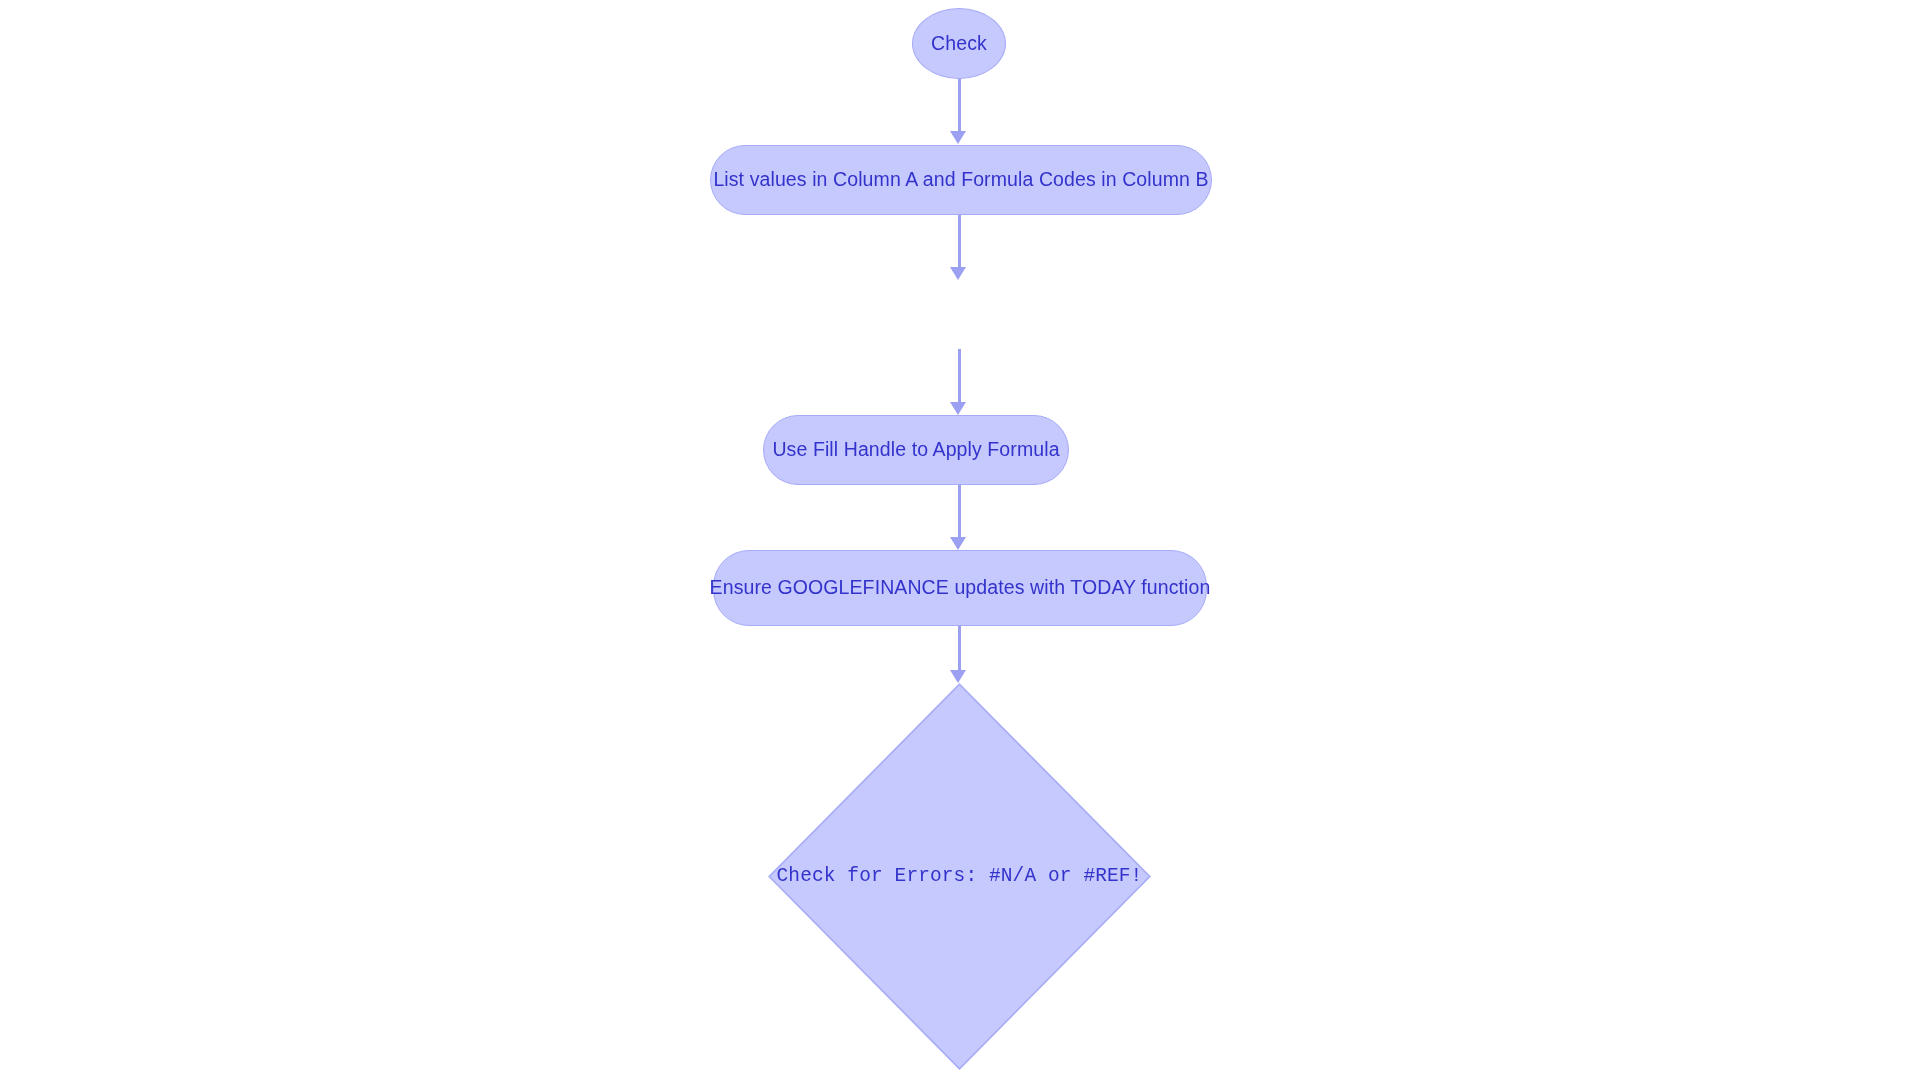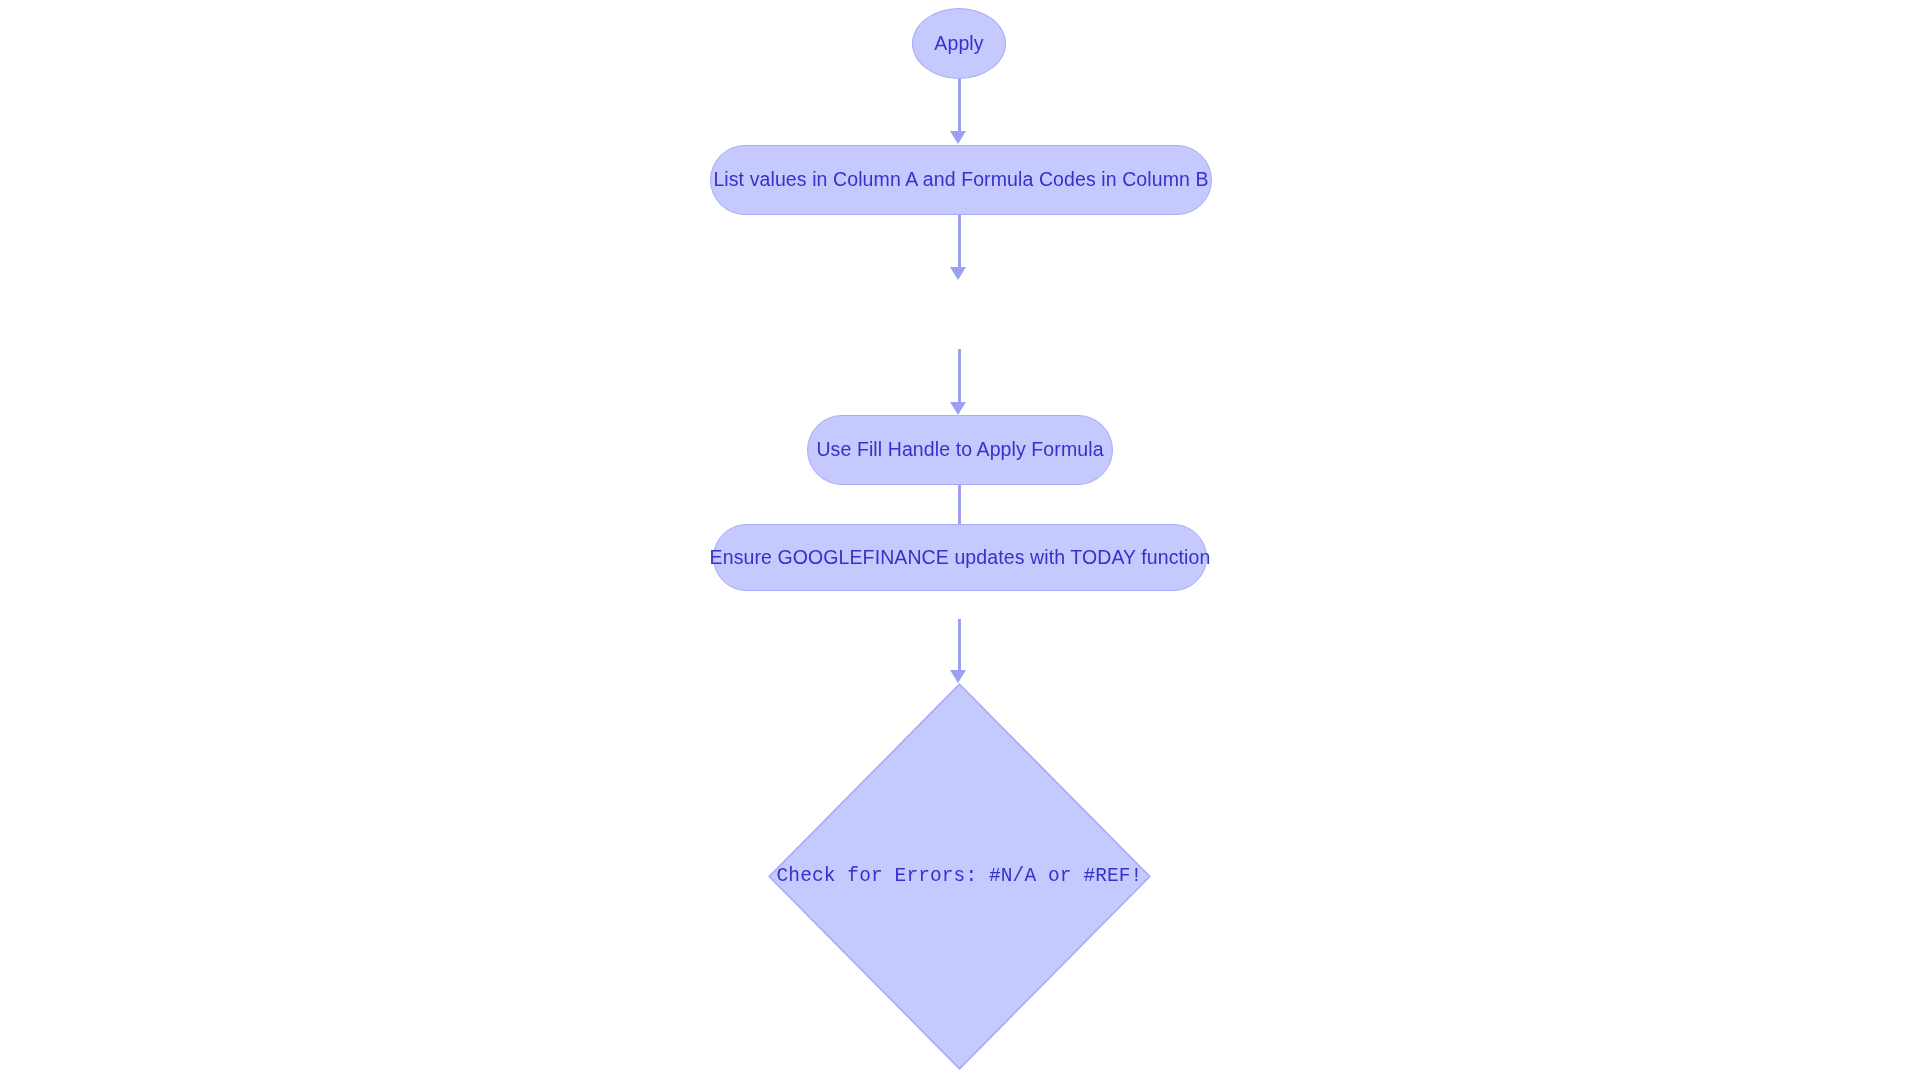--- a/index.html
+++ b/index.html
@@ -120,33 +120,33 @@
     <div class="edge-line" style="height:54px;"></div>
     <div class="edge-arrow" style="top:53px;"></div>
   </div>
 
   <div class="edge" style="left:958px; top:619px; width:3px; height:66px;">
     <div class="edge-line" style="height:52px;"></div>
     <div class="edge-arrow" style="top:51px;"></div>
   </div>
 
   <div class="node node-terminal" style="left:912px; top:8px; width:94px; height:71px;">
-    <span>Apply</span>
+    <span>Check</span>
   </div>
 
   <div class="node node-process" style="left:710px; top:145px; width:502px; height:70px;">
     <span>List values in Column A and Formula Codes in Column B</span>
   </div>
 
 
-  <div class="node node-process" style="left:807px; top:415px; width:306px; height:70px;">
+  <div class="node node-process" style="left:763px; top:415px; width:306px; height:70px;">
     <span>Use Fill Handle to Apply Formula</span>
   </div>
 
-  <div class="node node-process" style="left:713px; top:524px; width:494px; height:67px;">
+  <div class="node node-process" style="left:713px; top:550px; width:494px; height:76px;">
     <span>Ensure GOOGLEFINANCE updates with TODAY function</span>
   </div>
 
   <div class="node-decision" style="left:768px; top:683px; width:383px; height:387px;font-family:Liberation Mono, monospace;">
     <svg class="diamond-shape" viewBox="0 0 383 387" preserveAspectRatio="none">
       <polygon points="191.5,1.2 381.8,193.5 191.5,385.8 1.2,193.5" fill="#c6c9fd" stroke="#a6aaf7" stroke-width="1.6"></polygon>
     </svg>
     <span class="diamond-label">Check for Errors: #N/A or #REF!</span>
   </div>
 

